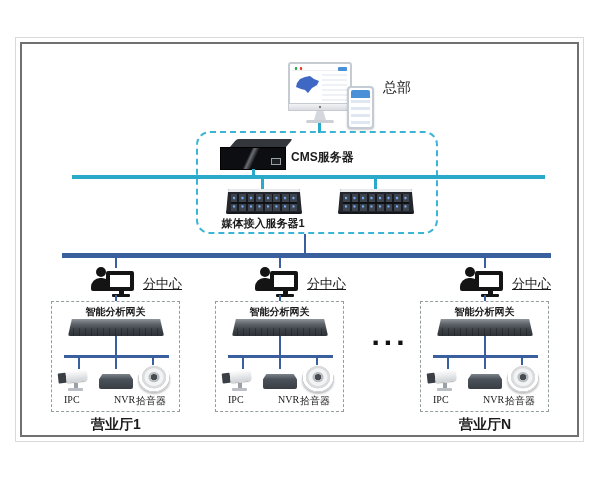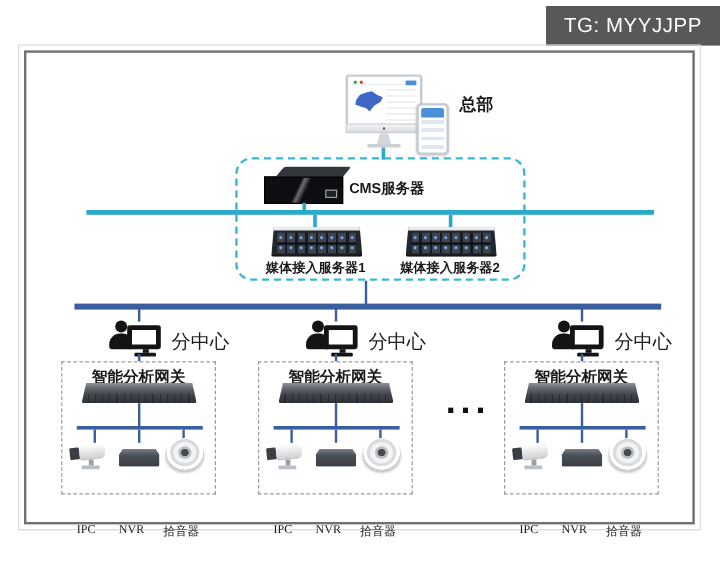--- a/index.html
+++ b/index.html
@@ -40,21 +40,21 @@
                       margin-left:-1px; border-radius:50%; background:#555; }
   .imac-stand { position:absolute; left:314px; top:111px; width:12px; height:9px; background:#d4d8dc;
                 clip-path:polygon(22% 0, 78% 0, 100% 100%, 0 100%); }
   .imac-base { position:absolute; left:306px; top:120px; width:28px; height:3px;
                border-radius:2px; background:#ccd0d5; }
   .phone { position:absolute; left:347px; top:86px; width:27px; height:43px; background:#fff;
            border:2px solid #c3cbd4; border-radius:4px; box-shadow:0 1px 2px rgba(0,0,0,.2); z-index:3; }
   .phone-head { margin:2px 2px 0 2px; height:8px; background:#4a90d9; border-radius:2px 2px 0 0; }
   .phone-rows { margin:2px; height:26px;
                 background:repeating-linear-gradient(180deg, #dfe8f2 0 3px, #fff 3px 7px); }
-  .hq-label { position:absolute; left:383px; top:79px; font-size:14px; font-weight:bold; }
+  .hq-label { position:absolute; left:383px; top:79px; font-size:14px; font-weight:normal; }
   .hq-drop { position:absolute; left:318px; top:123px; width:3px; height:10px; background:#2BA9C9; }
 
   
   .platform-box { position:absolute; left:196px; top:131px; width:242px; height:103px;
                   border:2px dashed #3BB5D5; border-radius:14px; }
   .teal-bus { position:absolute; left:72px; top:175px; width:473px; height:4px; background:#2BA9C9; }
   .teal-v { position:absolute; width:3px; background:#2BA9C9; }
   .cms-v    { left:252px; top:169px; height:7px; }
   .msv1 { left:261px; top:179px; height:11px; }
   .msv2 { left:374px; top:179px; height:11px; }
@@ -92,26 +92,26 @@
   .branch { position:absolute; top:257px; width:130px; height:177px; }
   .b1 { left:51px; } .b2 { left:215px; } .b3 { left:420px; }
   .stub { position:absolute; left:64px; top:0; width:2px; height:11px; background:#3A5F9E; }
   .person { position:absolute; left:40px; top:10px; width:22px; height:26px; }
   .person .head { width:10px; height:10px; border-radius:50%; background:#141414; margin-left:5px; }
   .person .torso { width:20px; height:13px; background:#141414; border-radius:9px 9px 2px 2px; margin-top:1px; }
   .pc { position:absolute; left:55px; top:14px; width:30px; height:28px; }
   .pc-screen { width:28px; height:20px; border:4px solid #141414; background:#fff; border-radius:2px; }
   .pc-neck { width:5px; height:3px; background:#141414; margin:0 auto; }
   .pc-base { width:18px; height:3px; background:#141414; border-radius:1px; margin:0 auto; }
-  .center-label { position:absolute; left:92px; top:18px; font-size:16px; white-space:nowrap; }
+  .center-label { position:absolute; left:92px; top:18px; font-size:13px; white-space:nowrap;text-decoration:underline; }
   .center-drop { position:absolute; left:64px; top:38px; width:2px; height:6px; background:#3A5F9E; }
 
   .bbox { position:absolute; left:0; top:44px; width:129px; height:111px;
           border:1px dashed #949e98; }
-  .gw-label { position:absolute; left:0; right:0; top:3px; text-align:center; font-size:13px;
+  .gw-label { position:absolute; left:0; right:0; top:3px; text-align:center; font-size:10px;
               font-family:"Liberation Serif", serif; font-weight:bold; }
   .gw-server { position:absolute; left:16px; top:17px; width:96px; height:17px;
       background:
         repeating-linear-gradient(90deg, transparent 0 5px, rgba(0,0,0,.28) 5px 6px),
         linear-gradient(180deg, #8f959b 0%, #5e646a 30%, #3f444a 60%, #2e3237 100%);
       background-size:100% 45%, 100% 100%; background-position:bottom right, 0 0;
       background-repeat:no-repeat, no-repeat;
       clip-path:polygon(4% 0, 96% 0, 100% 100%, 0 100%); border-radius:2px; }
   .gw-drop { position:absolute; left:63px; top:34px; width:2px; height:19px; background:#3A5F9E; }
   .mini-bus { position:absolute; left:12px; top:53px; width:105px; height:3px; background:#3A5F9E; }
@@ -128,38 +128,35 @@
   .cam-foot { position:absolute; left:11px; top:20px; width:15px; height:3px; background:#b9bfc5; border-radius:1px; }
 
   .nvr { position:absolute; left:47px; top:72px; width:34px; height:15px;
          background:linear-gradient(180deg,#7d838b 0%, #4c525a 35%, #393e44 100%);
          clip-path:polygon(10% 0, 90% 0, 100% 35%, 100% 100%, 0 100%, 0 35%);
          border-radius:2px; }
   .pickup { position:absolute; left:86px; top:63px; width:32px; height:27px; border-radius:50%;
       background:radial-gradient(ellipse at 50% 45%, #474c52 0 3px, #b9bdc1 3.5px 5px,
                  #f2f3f4 6px 9px, #d9dbdd 10px 12px, #ffffff 12.5px 15px, #c9ccce 15.5px);
       box-shadow:0 2px 2px rgba(0,0,0,.25); }
-  .dev-label { position:absolute; top:92px; font-size:10px; font-family:"Liberation Serif", serif;margin-top:42px; }
-  .dl1 { left:12px; } .dl2 { left:47px; } .dl3 { left:84px; }
+  .dev-label { position:absolute; top:92px; font-size:10px; font-family:"Liberation Serif", serif; }
+  .dl1 { left:12px; } .dl2 { left:62px; } .dl3 { left:84px; }
 
   .hall-label { position:absolute; left:0; right:0; top:159px; text-align:center;
                 font-size:14px; font-weight:bold; }
 
   .ellipsis { position:absolute; left:366px; top:318px; width:48px; height:34px;
               font-size:30px; font-weight:bold; letter-spacing:4px; text-align:center;
               line-height:34px; color:#111; }
 </style>
 </head>
 <body>
 
 <div class="stage">
 
-  <div class="tg-box">
-    <span>TG: MYYJJPP</span>
-  </div>
 
   <div class="frame"></div>
 
   <div class="imac-screen">
     <div class="imac-ui">
       <div class="imac-topbar"></div>
       <div class="imac-btn"></div>
       <svg class="imac-map" viewBox="0 0 28 22">
         <path d="M4,9 L7,5 L12,3 L17,2 L21,5 L26,7 L24,11 L19,14 L15,19 L12,16 L8,15 L3,13 Z" fill="#3E68C4"></path>
       </svg>
@@ -188,21 +185,20 @@
   <div class="teal-v msv1"></div>
   <div class="teal-v msv2"></div>
 
   <div class="mserver ms1">
       <div class="bays"></div>
     </div>
   <div class="mserver ms2">
       <div class="bays"></div>
     </div>
   <div class="ms-label msl1">媒体接入服务器1</div>
-  <div class="ms-label msl2">媒体接入服务器2</div>
 
   <div class="platform-drop"></div>
   <div class="blue-bus"></div>
 
   <div class="branch b1">
     <div class="stub"></div>
     <div class="person">
         <div class="head"></div>
         <div class="torso"></div>
       </div>
@@ -228,20 +224,21 @@
           </div>
         <div class="cam-mount"></div>
           <div class="cam-foot"></div>
       </div>
       <div class="nvr"></div>
       <div class="pickup"></div>
       <span class="dev-label dl1">IPC</span>
       <span class="dev-label dl2">NVR</span>
       <span class="dev-label dl3">拾音器</span>
     </div>
+    <div class="hall-label">营业厅1</div>
   </div>
 
   <div class="branch b2">
     <div class="stub"></div>
     <div class="person">
         <div class="head"></div>
         <div class="torso"></div>
       </div>
     <div class="pc">
         <div class="pc-screen"></div>
@@ -304,16 +301,17 @@
           </div>
         <div class="cam-mount"></div>
           <div class="cam-foot"></div>
       </div>
       <div class="nvr"></div>
       <div class="pickup"></div>
       <span class="dev-label dl1">IPC</span>
       <span class="dev-label dl2">NVR</span>
       <span class="dev-label dl3">拾音器</span>
     </div>
+    <div class="hall-label">营业厅N</div>
   </div>
 
 
 </div>
 
 </body></html>

